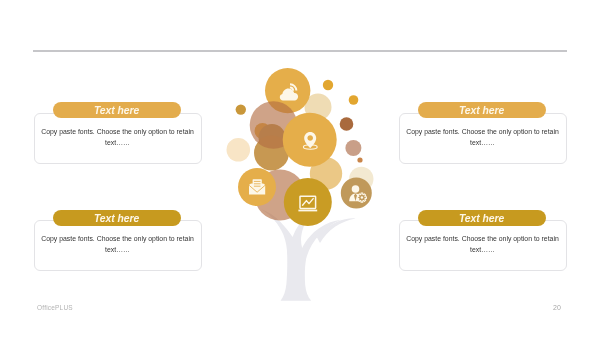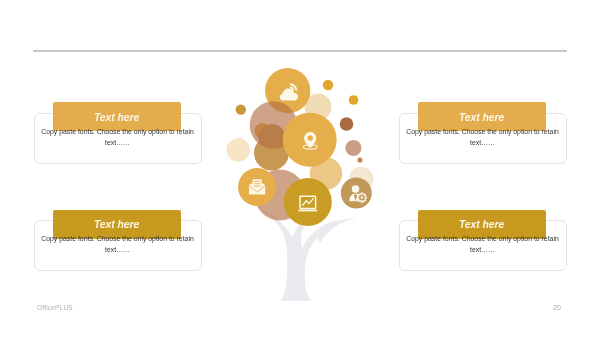--- a/index.html
+++ b/index.html
@@ -3,21 +3,21 @@
 <meta charset="utf-8">
 <style>
   html,body{margin:0;padding:0;}
   body{width:600px;height:337px;background:#ffffff;font-family:"Liberation Sans",sans-serif;overflow:hidden;position:relative;}
   .slide{position:absolute;left:0;top:0;width:600px;height:337px;background:#fff;}
   .divider{position:absolute;left:33px;top:49.9px;width:534px;height:1.7px;background:#c6c6c9;}
   .footer-logo{position:absolute;left:37px;top:304px;font-size:6.5px;color:#b3b3b3;letter-spacing:0.2px;}
   .page-num{position:absolute;left:553px;top:304px;font-size:7px;color:#a8a8a8;}
 
   .card{position:absolute;border:1px solid #e3e3e6;border-radius:6px;background:#fff;box-sizing:border-box;}
-  .pill{position:absolute;height:29px;border-radius:2px;display:flex;align-items:center;justify-content:center;}
+  .pill{position:absolute;height:16px;border-radius:10px;display:flex;align-items:center;justify-content:center;}
   .pill span{font-style:italic;font-weight:bold;font-size:10.8px;color:#fdf6e6;letter-spacing:-0.05px;display:inline-block;transform:scaleX(0.96);}
   .body-text{position:absolute;font-size:6.88px;color:#333333;text-align:center;line-height:11.6px;}
 
   .tree{position:absolute;left:0;top:0;width:600px;height:337px;}
 </style>
 </head>
 <body>
 
 <div class="slide">
   <div class="divider"></div>

